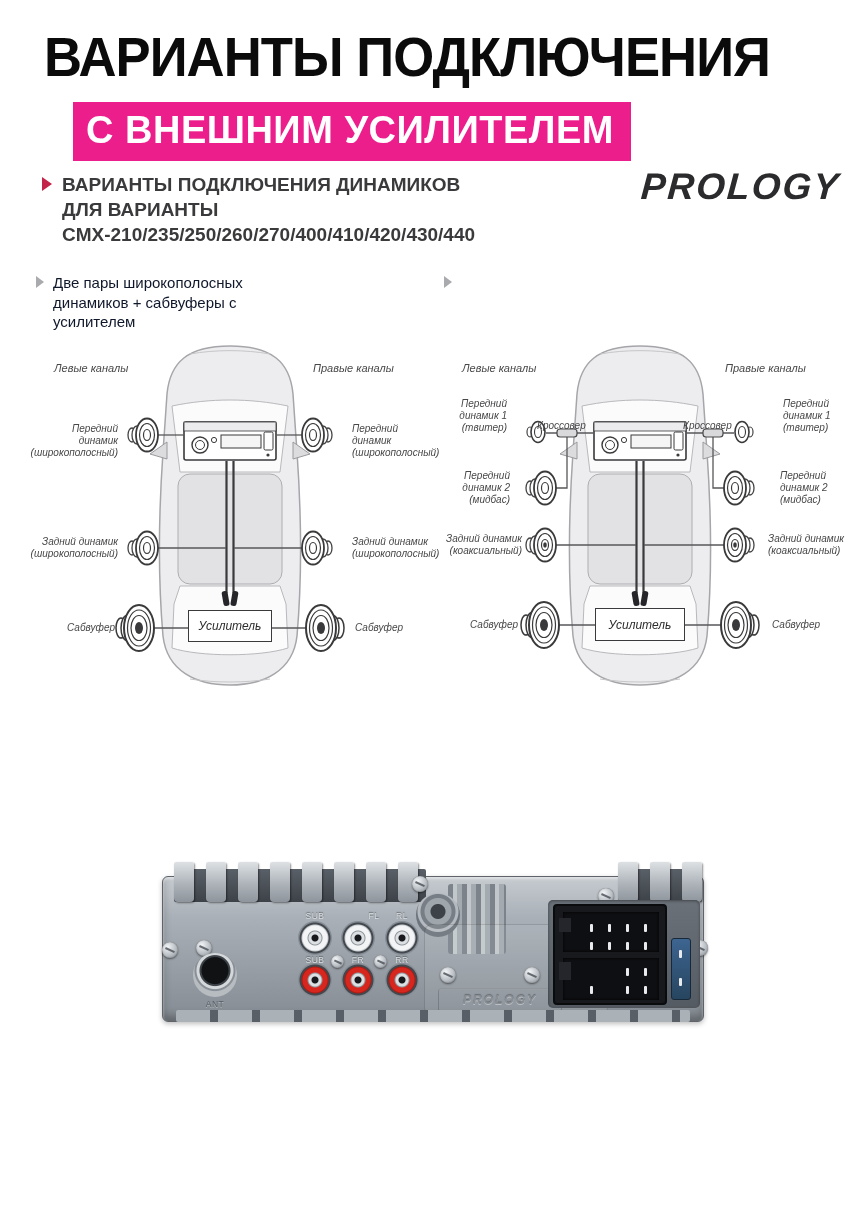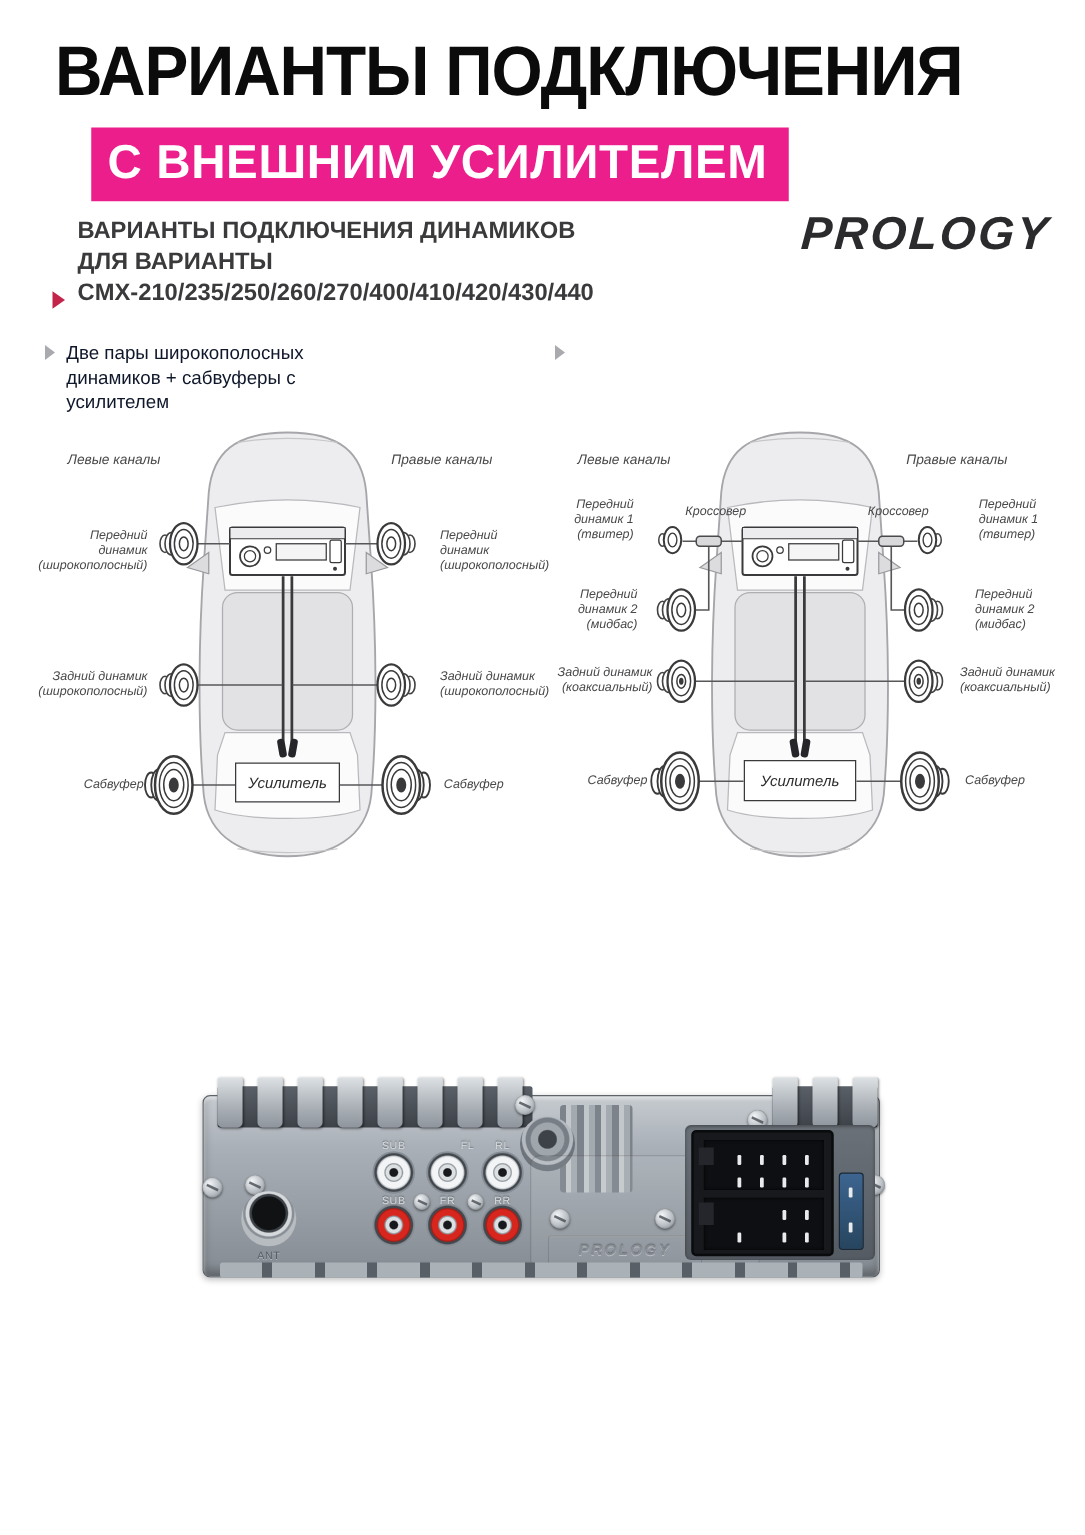--- a/index.html
+++ b/index.html
@@ -7,39 +7,39 @@
   body { font-family:"Liberation Sans", sans-serif; }
   .page { position:relative; width:868px; height:1228px; background:#fff; overflow:hidden; }
 
   
   .title { position:absolute; left:44px; top:24px; font-size:56px; font-weight:700;
            color:#0b0b0c; letter-spacing:-1px; transform:scaleX(0.94); transform-origin:left;
            white-space:nowrap; }
   .banner { position:absolute; left:45px; top:102px; background:#EC1E8C; color:#ffffff;
             font-size:38px; font-weight:700; padding:7px 17px 9px 13px; letter-spacing:0.5px;
             white-space:nowrap;margin-left:28px; }
-  .section-head { position:absolute; left:42px; top:172px; display:flex; gap:10px; width:560px;align-items:flex-end; }
+  .section-head { position:absolute; left:42px; top:172px; display:flex; gap:10px; width:560px; }
   .bullet-crimson { width:0; height:0; border-left:10px solid #C2244A; border-top:7px solid transparent;
             border-bottom:7px solid transparent; margin-top:5px; flex:0 0 auto; }
   .section-lines { font-size:19px; font-weight:700; color:#3a3a3c; line-height:1.32; }
   .brand-logo { position:absolute; right:28px; top:166px; font-size:37px; font-weight:700;
             font-style:italic; letter-spacing:2px; color:#2b2b2d; transform:skewX(-4deg); }
 
   
   .subhead { position:absolute; display:flex; gap:9px; }
   .bullet-gray { width:0; height:0; border-left:8px solid #a9aaae; border-top:6px solid transparent;
             border-bottom:6px solid transparent; margin-top:3px; flex:0 0 auto; }
   .subhead-text { font-size:15px; color:#0f172a; line-height:1.3; }
 
   
   .diagram { position:absolute; width:410px; height:352px;font-style:italic; }
   .diagram svg { position:absolute; left:0; top:0; }
   .dlabel { position:absolute; font-size:10px; color:#48484a; line-height:1.2; }
   .dlabel.r { text-align:right; }
-  .dlabel.c { text-align:right; }
+  .dlabel.c { text-align:left;margin-top:16px; }
   .channels { position:absolute; font-size:11px; color:#48484a; }
   .ampbox { position:absolute; background:#fff; border:1.6px solid #3a3a3c; display:flex;
             align-items:center; justify-content:center; font-size:12px; color:#2d2d2f; }
 
   
   .panel { position:absolute; left:160px; top:862px; width:546px; height:166px; }
   .panel-base { position:absolute; left:2px; top:14px; right:2px; bottom:6px; border-radius:6px;
             background:linear-gradient(180deg,#c6cbd0 0%,#a9b0b7 28%,#969da4 65%,#848b92 100%);
             border:1px solid #5e646a;
             box-shadow:inset 0 2px 3px rgba(255,255,255,.55), inset 0 -5px 8px rgba(0,0,0,.28), 0 2px 5px rgba(0,0,0,.25); }

